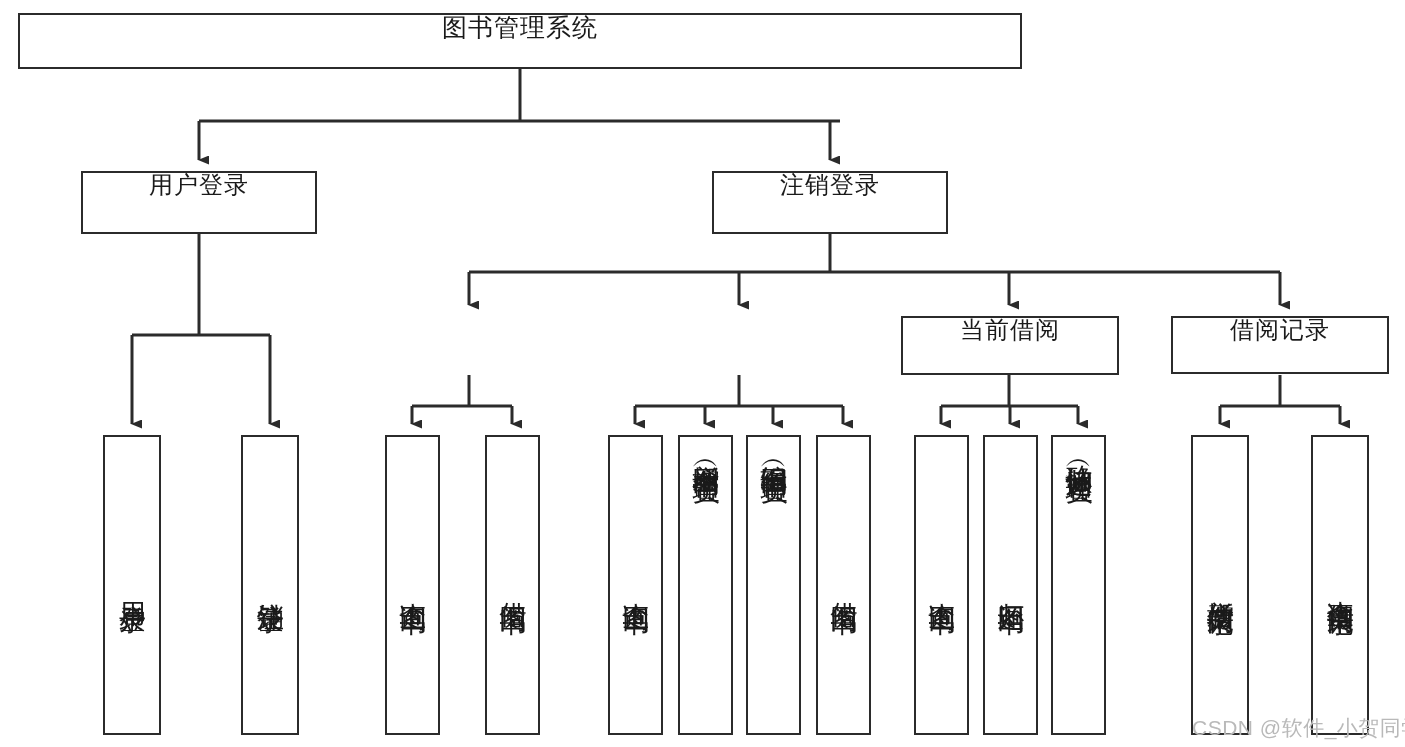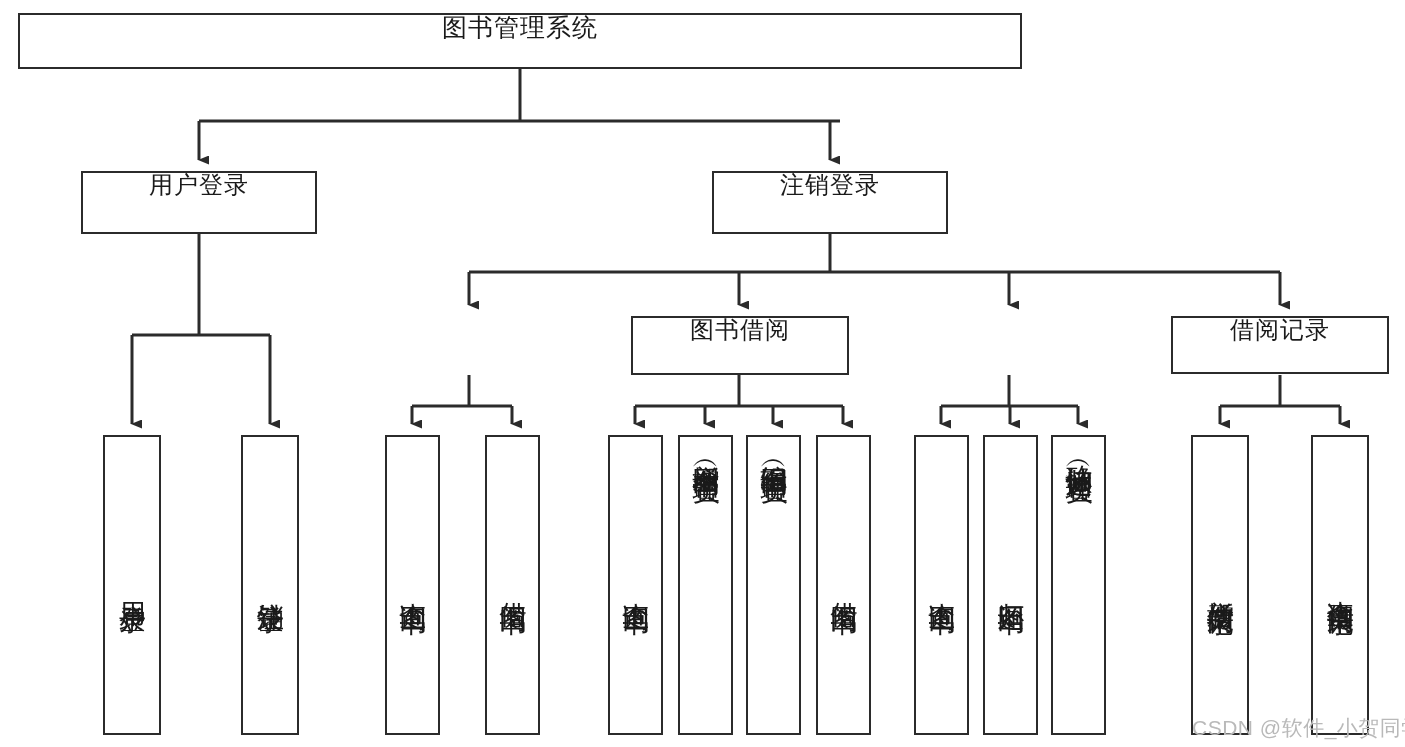--- a/index.html
+++ b/index.html
@@ -133,22 +133,22 @@
     <span class="lbl">图书管理系统</span>
   </div>
 
   <div class="node h" style="left:81px; top:171px; width:236px; height:63px;">
     <span class="lbl">用户登录</span>
   </div>
   <div class="node h" style="left:712px; top:171px; width:236px; height:63px;">
     <span class="lbl">注销登录</span>
   </div>
 
-  <div class="node h" style="left:631px; top:316px; width:218px; height:59px;">
-    <span class="lbl">图书借阅</span>
+  <div class="node h" style="left:901px; top:316px; width:218px; height:59px;">
+    <span class="lbl">当前借阅</span>
   </div>
   <div class="node h" style="left:1171px; top:316px; width:218px; height:58px;">
     <span class="lbl">借阅记录</span>
   </div>
 
   <div class="node v mid" style="left:103px; top:435px; width:58px; height:300px;">
     <span class="lbl">用户登录</span>
   </div>
   <div class="node v mid" style="left:241px; top:435px; width:58px; height:300px;">
     <span class="lbl">注销登录</span>

